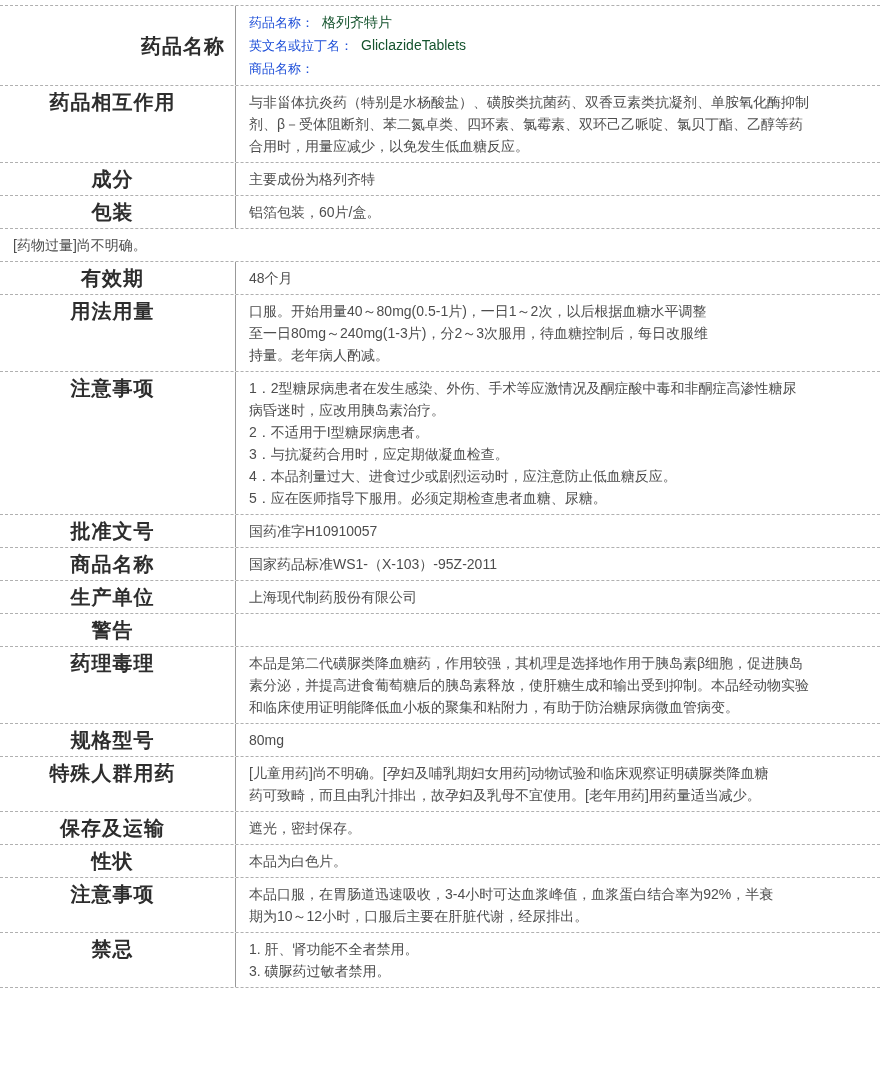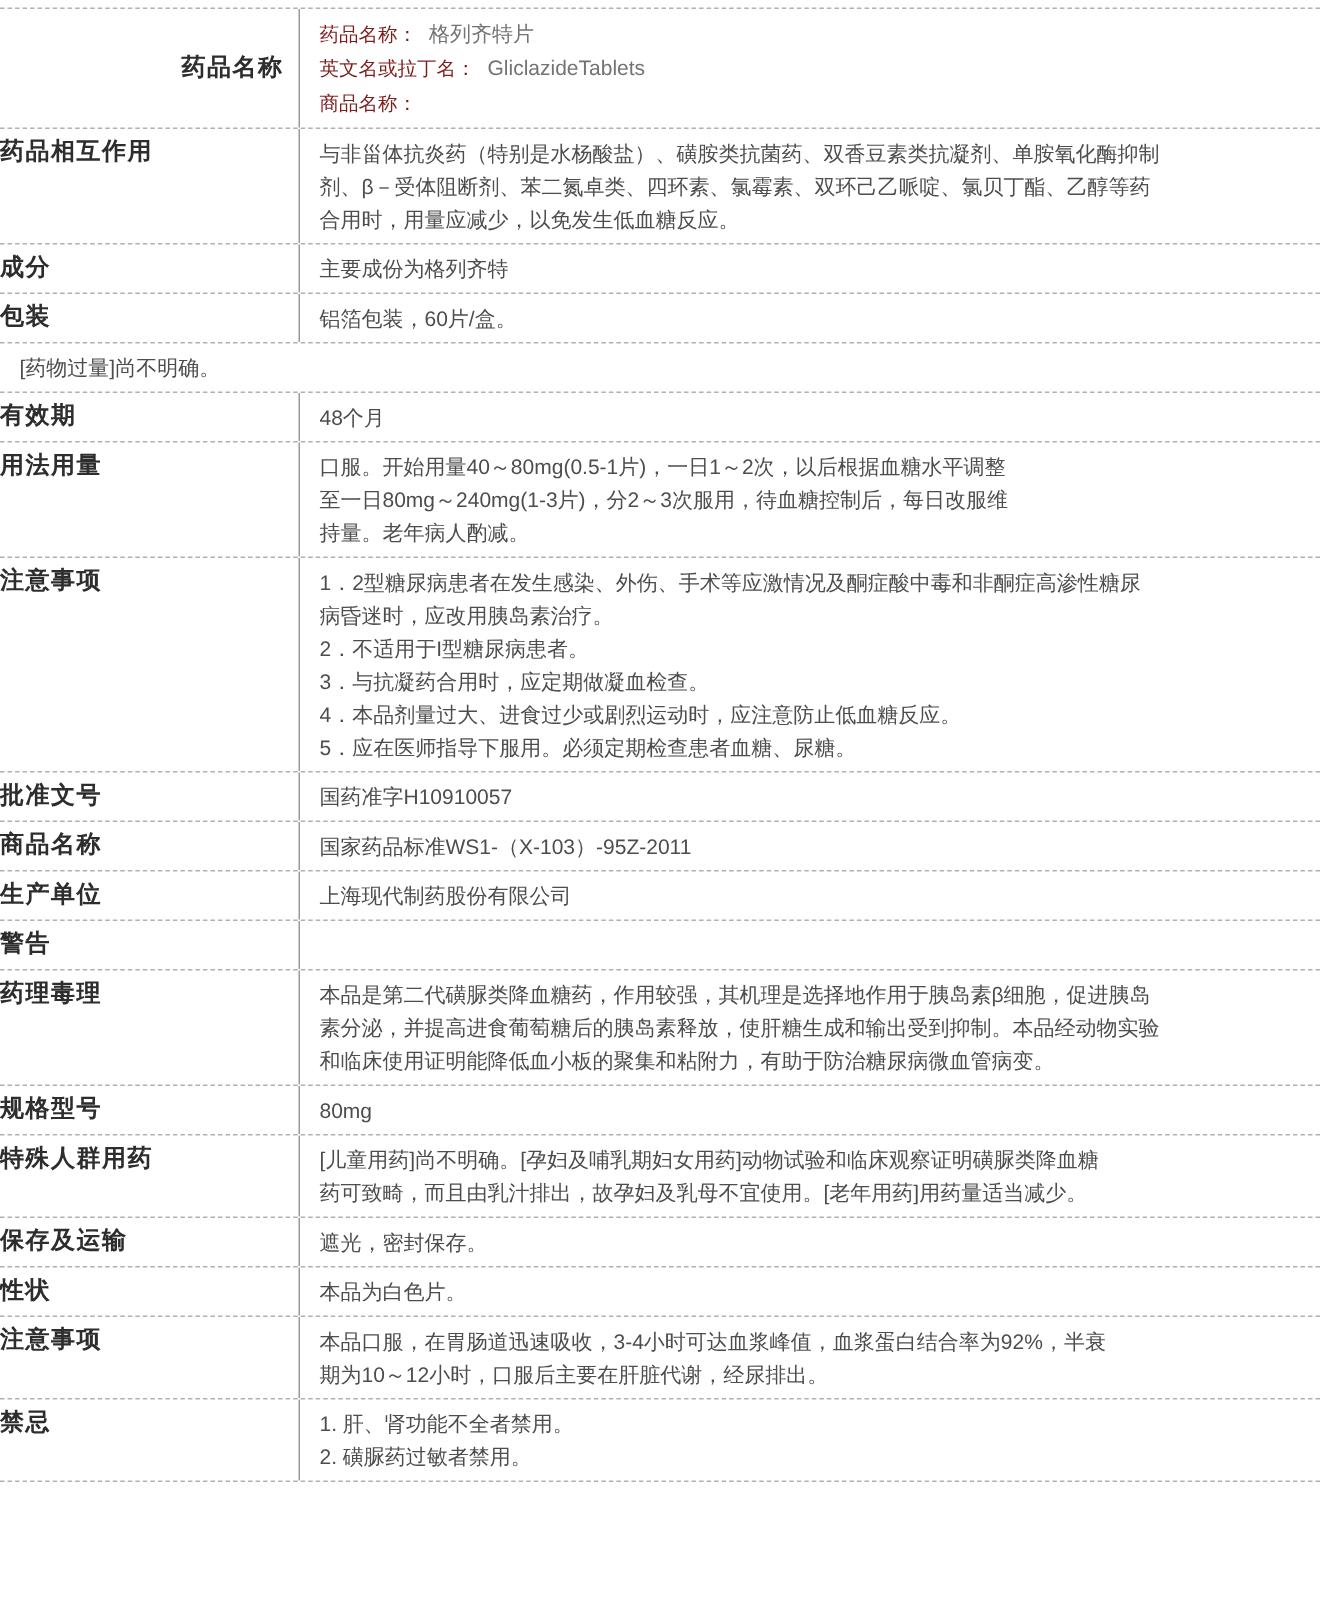--- a/index.html
+++ b/index.html
@@ -16,26 +16,26 @@
   .drug-table {
     margin-top: 5px;
     width: 880px;
     border-top: 1px dashed #b0b0b0;
   }
   .row {
     display: flex;
     border-bottom: 1px dashed #b0b0b0;
   }
   .label-cell {
-    width: 200px;
+    width: 236px;
     box-sizing: border-box;
     border-right: 1px solid #999999;
-    text-align: left;
+    text-align: center;
     padding: 5px 10px 5px 0;
-    font-size: 16px;
+    font-size: 20px;
     font-weight: bold;
     letter-spacing: 1px;
     color: #2d2d2d;
     line-height: 22px;
   }
   .label-cell.v-center {
     display: flex;
     align-items: center;
     justify-content: flex-end;
   }
@@ -47,25 +47,25 @@
     color: #4d4d4d;
     line-height: 22px;
   }
   .cell-text {
     white-space: pre-line;
   }
   .field {
     line-height: 22px;
   }
   .field-key {
-    color: #7f1d1d;
+    color: #1d4ed8;
     font-size: 13px;
   }
   .field-value {
-    color: #737373;
+    color: #14532d;
     font-size: 14px;
     margin-left: 8px;
   }
 </style>
 </head>
 <body>
 
 <div class="drug-table">
 
   <div class="row">
@@ -206,17 +206,17 @@
     <div class="content-cell">
         <div class="cell-text">本品口服，在胃肠道迅速吸收，3-4小时可达血浆峰值，血浆蛋白结合率为92%，半衰
 期为10～12小时，口服后主要在肝脏代谢，经尿排出。</div>
       </div>
   </div>
 
   <div class="row">
     <div class="label-cell">禁忌</div>
     <div class="content-cell">
         <div class="cell-text">1. 肝、肾功能不全者禁用。
-2. 磺脲药过敏者禁用。</div>
+3. 磺脲药过敏者禁用。</div>
       </div>
   </div>
 
 </div>
 
 </body></html>

